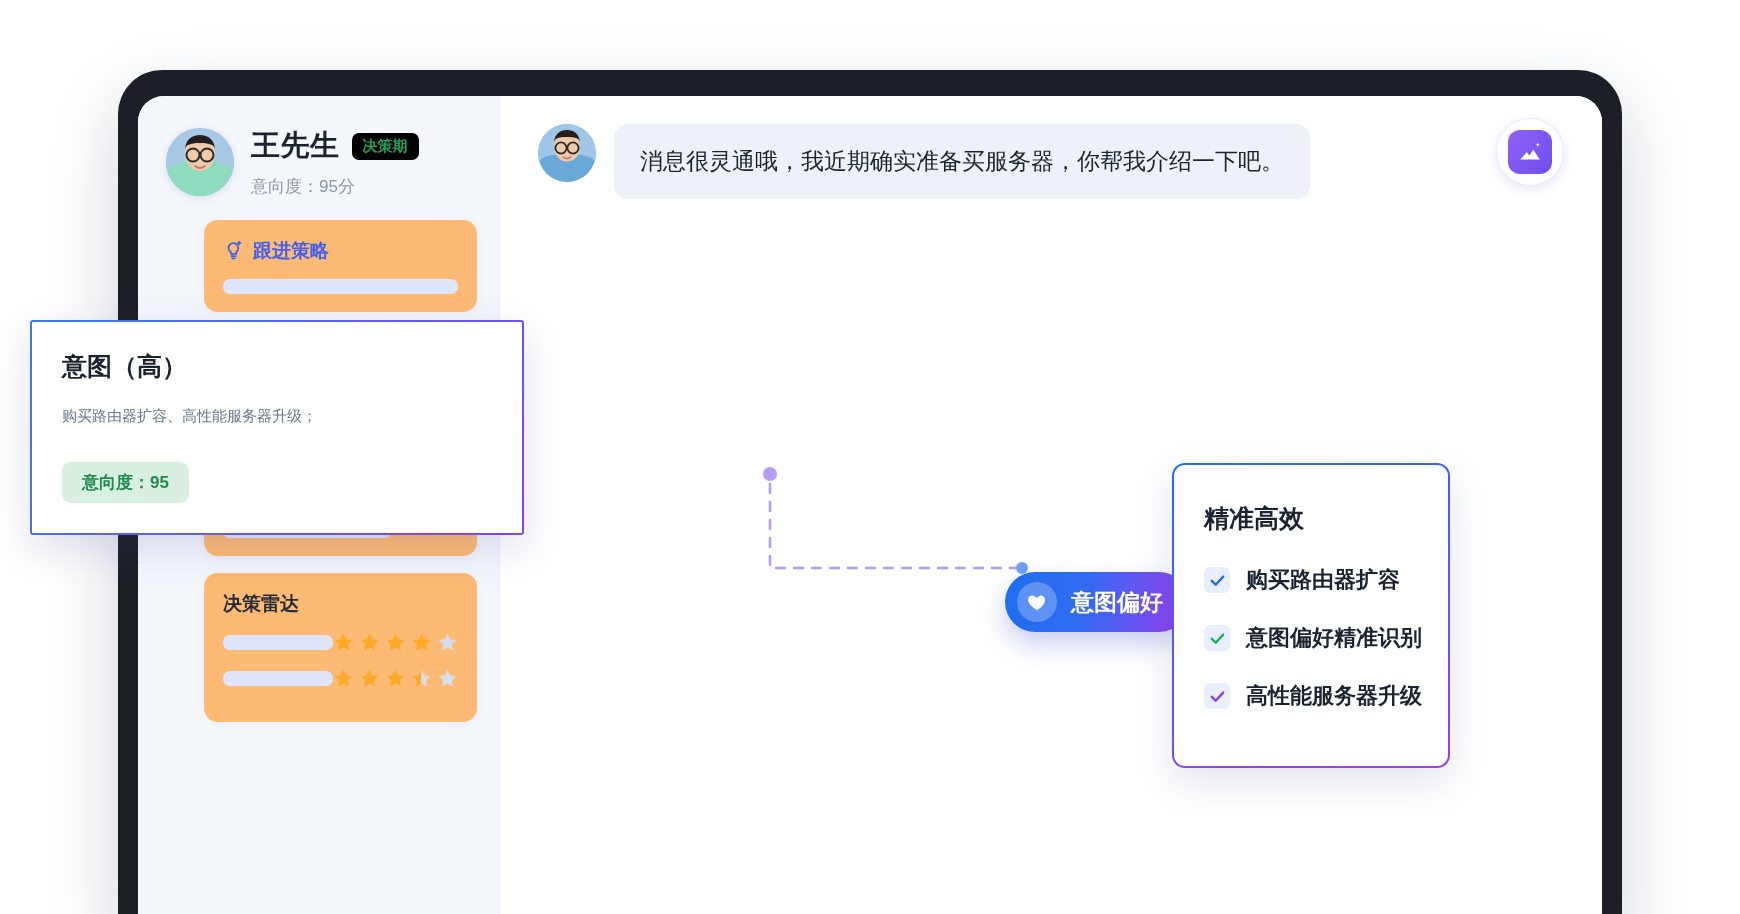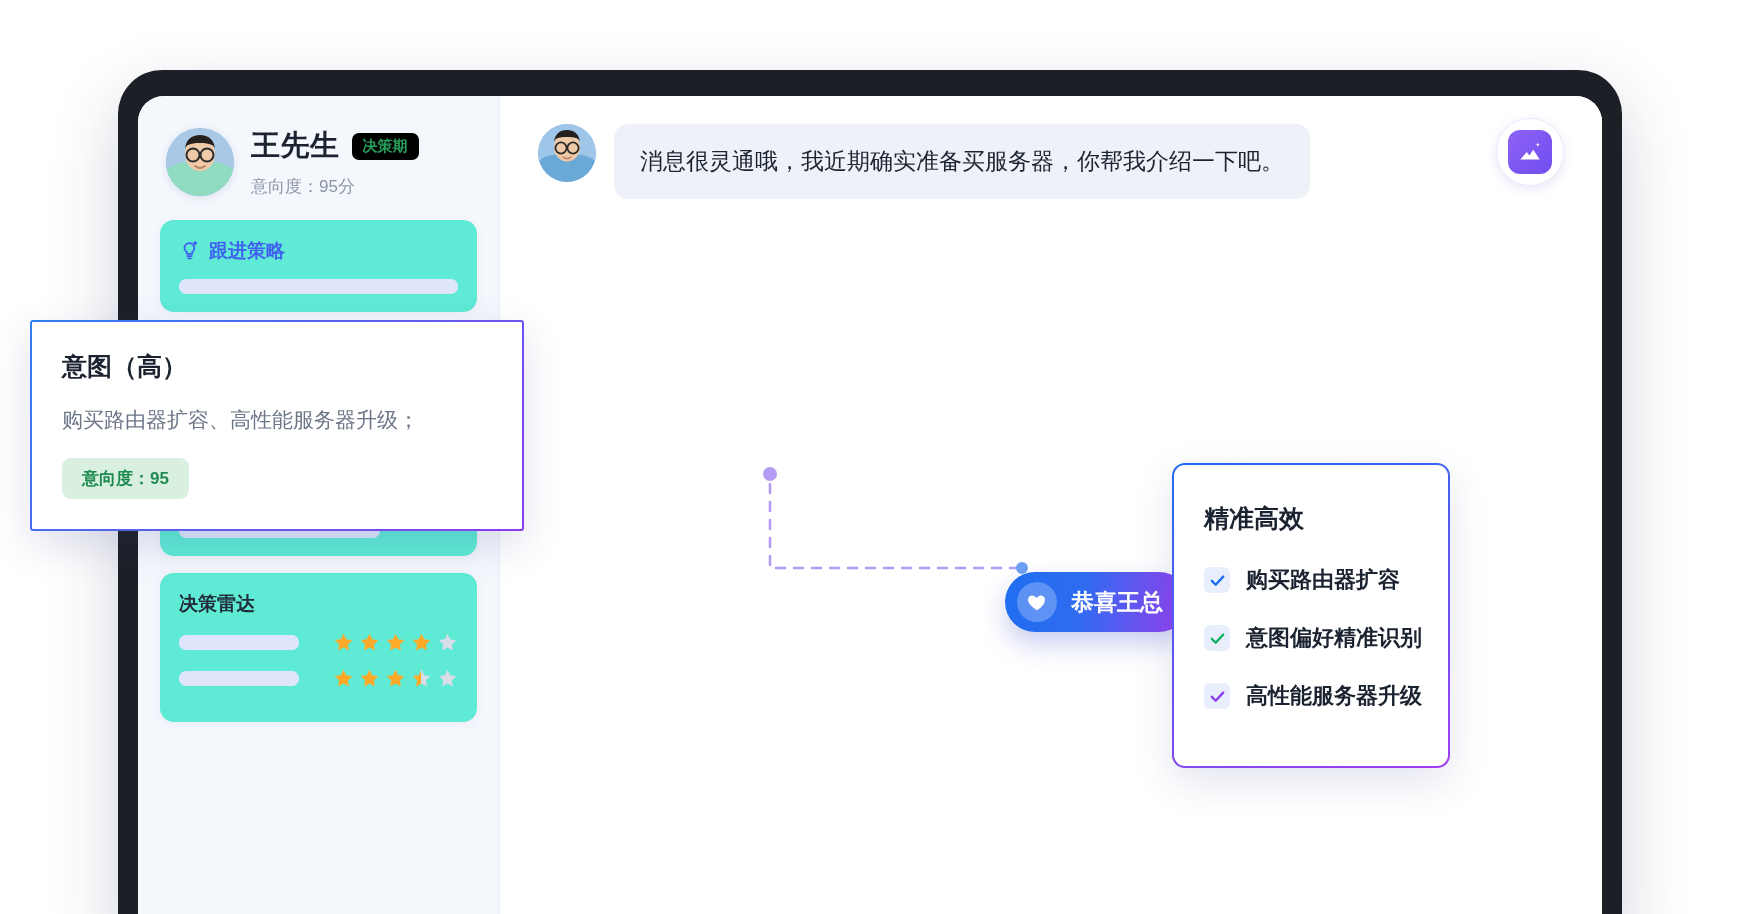--- a/index.html
+++ b/index.html
@@ -53,23 +53,24 @@
   .name-row { display: flex; align-items: center; gap: 12px; }
   .user-name { font-size: 29px; font-weight: 700; color: #1b2330; letter-spacing: .5px; }
   .stage-badge {
     background: #000000; color: #27a05a;
     font-size: 15px; font-weight: 700;
     padding: 4px 11px; border-radius: 7px; white-space: nowrap;
   }
   .intent-line { font-size: 17px; color: #8b95a6; margin-top: 9px; }
 
   .panel {
-    background: #5eead4; border-radius: 14px;
+    background: #fdba74; border-radius: 14px;
     padding: 18px 19px; margin-bottom: 17px;
     box-shadow: 0 2px 10px rgba(80,110,170,.06);
+    margin-left: 44px;
   }
   .panel-head { display: flex; align-items: center; gap: 9px; margin-bottom: 15px; }
   .panel-title-blue { font-size: 19px; font-weight: 700; color: #4060f0; }
   .panel-title-dark { font-size: 19px; font-weight: 700; color: #222b3a; }
   .sk { background: #dfe6fb; border-radius: 7px; height: 15px; margin-bottom: 12px; }
   .sk:last-child { margin-bottom: 0; }
 
   .radar-row { display: flex; align-items: center; justify-content: space-between; margin-bottom: 15px; }
   .radar-row .sk { margin-bottom: 0; width: 120px; }
   .stars { display: flex; gap: 5px; }
@@ -109,21 +110,21 @@
     position: absolute; left: 30px; top: 320px;
     width: 494px; min-height: 200px;
     background: #ffffff; border-radius: 3px;
     border: 2px solid transparent;
     background-image: linear-gradient(#fff,#fff), linear-gradient(135deg,#2f7ff0 0%, #8b3df0 100%);
     background-origin: border-box; background-clip: padding-box, border-box;
     box-shadow: 0 14px 40px rgba(60,70,140,.16);
     padding: 28px 30px 30px 30px;
   }
   .ic-title { font-size: 25px; font-weight: 700; color: #1b2330; margin-bottom: 22px; }
-  .ic-desc { font-size: 21px; color: #6c7688; margin-bottom: 24px; line-height: 1.4; }
+  .ic-desc { font-size: 15px; color: #6c7688; margin-bottom: 36px; line-height: 1.4; }
   .ic-pill {
     display: inline-block; background: #d9f0e0; color: #1f8b52;
     font-size: 17px; font-weight: 700;
     padding: 9px 20px; border-radius: 9px;
   }
 
   
   .feature-card {
     position: absolute; left: 1172px; top: 463px;
     width: 278px; height: 305px;
@@ -327,21 +328,21 @@
     <div class="ic-desc">购买路由器扩容、高性能服务器升级；</div>
     <span class="ic-pill">意向度：95</span>
   </div>
 
   <div class="pref-pill">
     <span class="pref-heart">
       <svg width="22" height="22" viewBox="0 0 24 24" fill="#ffffff">
         <path d="M12 21s-7.5-4.8-9.3-9.1C1.3 8.3 3.3 5 6.6 5c2 0 3.4 1.1 4.3 2.4H12c.9-1.3 2.3-2.4 4.3-2.4 3.3 0 5.3 3.3 3.9 6.9C19.5 16.2 12 21 12 21z"></path>
       </svg>
     </span>
-    <span class="pref-text">恭喜王总</span>
+    <span class="pref-text">意图偏好</span>
   </div>
 
   <div class="feature-card">
     <div class="fc-title">精准高效</div>
 
     <div class="fc-item">
       <span class="fc-check">
         <svg width="17" height="17" viewBox="0 0 24 24" fill="none" stroke="#1f6ef0" stroke-width="3.4" stroke-linecap="round" stroke-linejoin="round">
             <path d="M4 12.5l5.5 5.5L20 6.5"></path>
           </svg>

